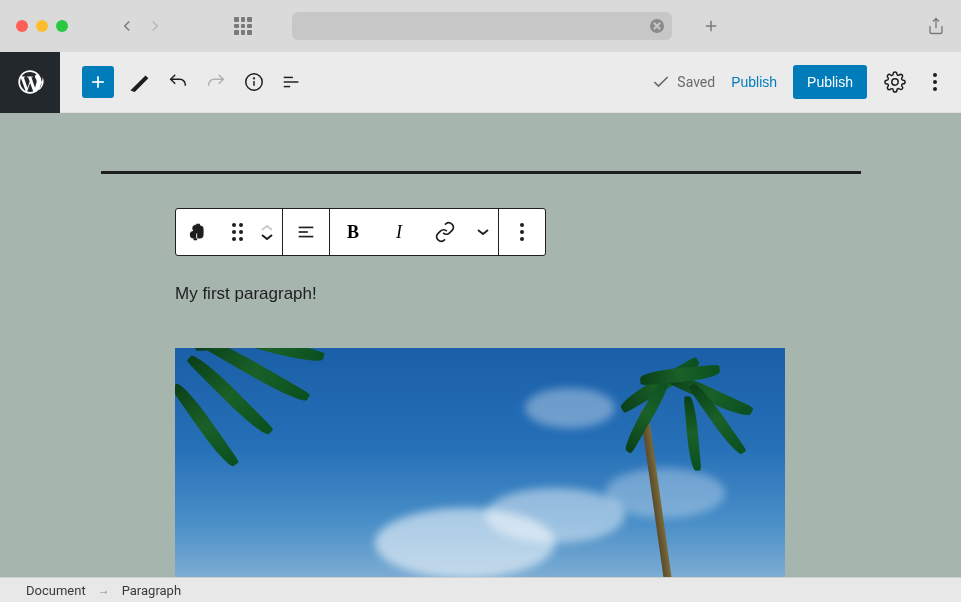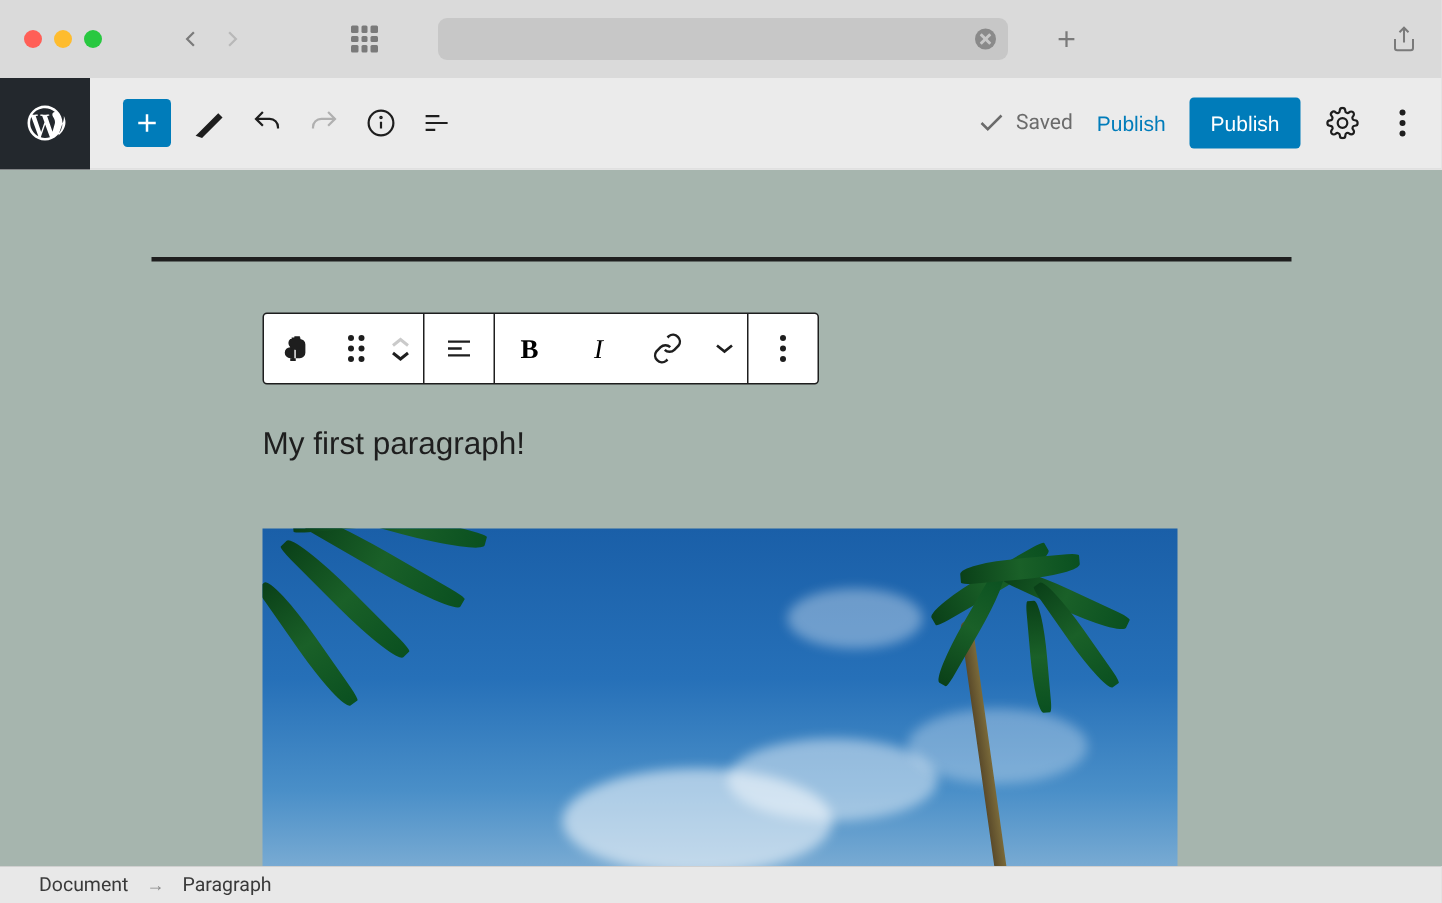--- a/index.html
+++ b/index.html
@@ -89,21 +89,21 @@
     .move-chevrons { display: flex; flex-direction: column; gap: 1px; }
     .move-chevrons svg { width: 14px; height: 8px; stroke: #cacaca; fill: none; stroke-width: 2; }
     .move-chevrons svg.active { stroke: #1e1e1e; }
     .bold-b { font-weight: 800; font-size: 18px; font-family: serif; }
     .italic-i { font-style: italic; font-size: 18px; font-family: serif; font-weight: 500; }
     .vert-dots { display: flex; flex-direction: column; gap: 3px; }
     .vert-dots span { width: 4px; height: 4px; background: #1e1e1e; border-radius: 50%; }
 
     .paragraph-text {
       margin: 28px 0 1px 175px;
-      font-size: 21px;
+      font-size: 17px;
       color: #1e1e1e;
       font-family: -apple-system, sans-serif;
     }
     .image-block {
       margin: 44px 0 0 175px;
       width: 610px;
       height: 250px;
       background: linear-gradient(180deg, #1a5fa8 0%, #2670b8 40%, #4a8fc8 70%, #8fb8d8 100%);
       position: relative;
       overflow: hidden;

